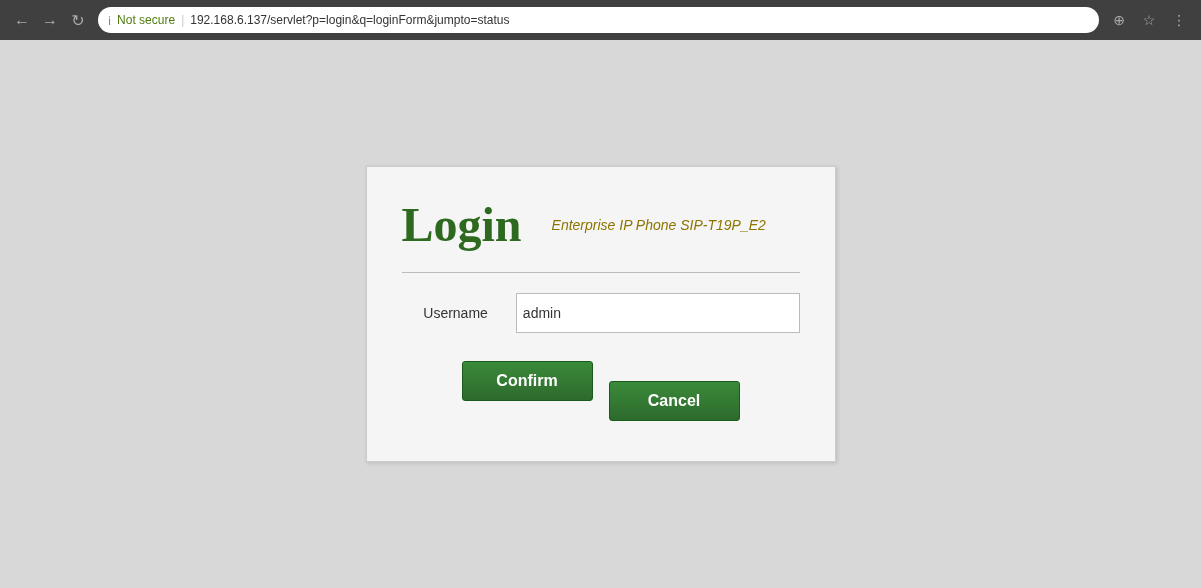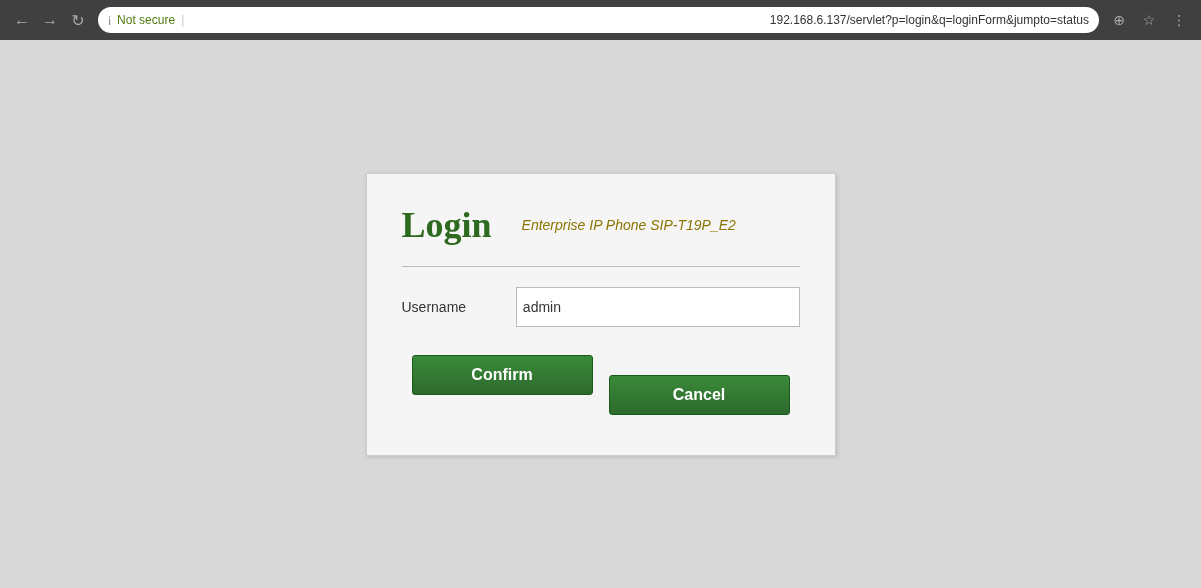--- a/index.html
+++ b/index.html
@@ -71,21 +71,20 @@
 
     .separator {
       color: #ccc;
       font-size: 12px;
     }
 
     .url-text {
       color: #333;
       font-size: 12px;
       flex: 1;
-      text-align: right;
     }
 
     .browser-actions {
       display: flex;
       gap: 6px;
       align-items: center;
     }
 
     .action-btn {
       width: 24px;
@@ -121,21 +120,21 @@
     }
 
     .card-header {
       display: flex;
       align-items: center;
       gap: 30px;
       margin-bottom: 20px;
     }
 
     .login-title {
-      font-size: 36px;
+      font-size: 48px;
       font-weight: bold;
       color: #2d6a1f;
       font-family: Georgia, serif;
     }
 
     .device-name {
       color: #8b7500;
       font-size: 14px;
       font-weight: normal;
       font-style: italic;
@@ -148,20 +147,21 @@
     }
 
     .form-group {
       display: flex;
       align-items: center;
       margin-bottom: 14px;
     }
 
     .form-label {
       width: 90px;
+      text-align: right;
       font-size: 14px;
       color: #333;
       margin-right: 28px;
     }
 
     .form-input {
       width: 295px;
       height: 28px;
       border: 1px solid #bbb;
       padding: 19px 6px;
@@ -172,21 +172,21 @@
     }
 
     .button-group {
       display: flex;
       justify-content: center;
       gap: 16px;
       margin-top: 28px;
     }
 
     .btn {
-      width: 181px;
+      width: 131px;
       height: 40px;
       border: none;
       cursor: pointer;
       font-size: 16px;
       font-weight: bold;
       color: #fff;
       border-radius: 3px;
     }
 
     .btn-confirm {

